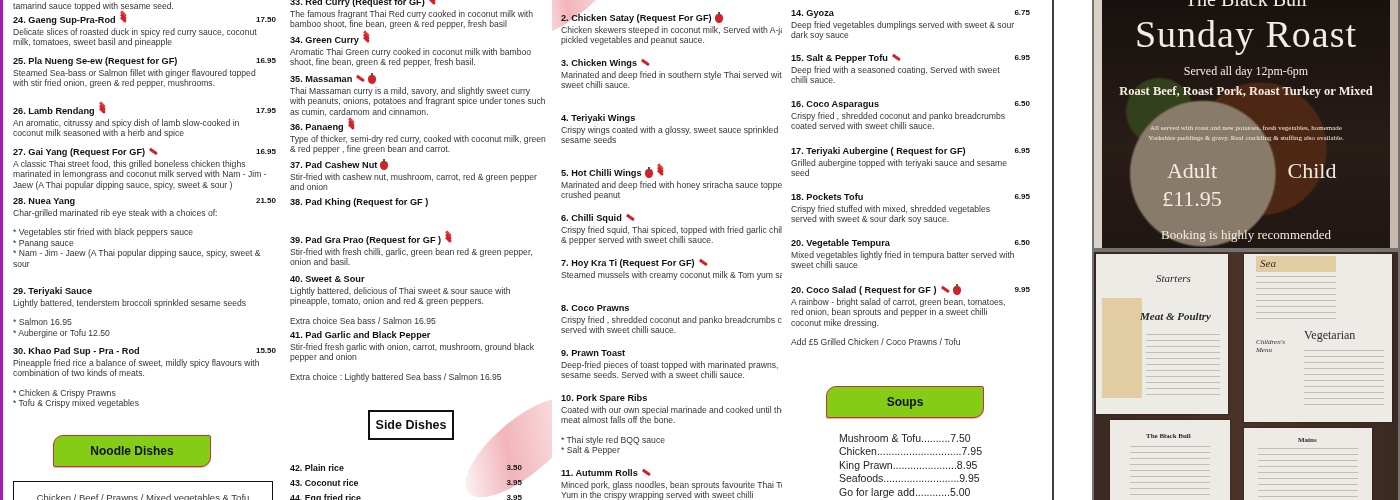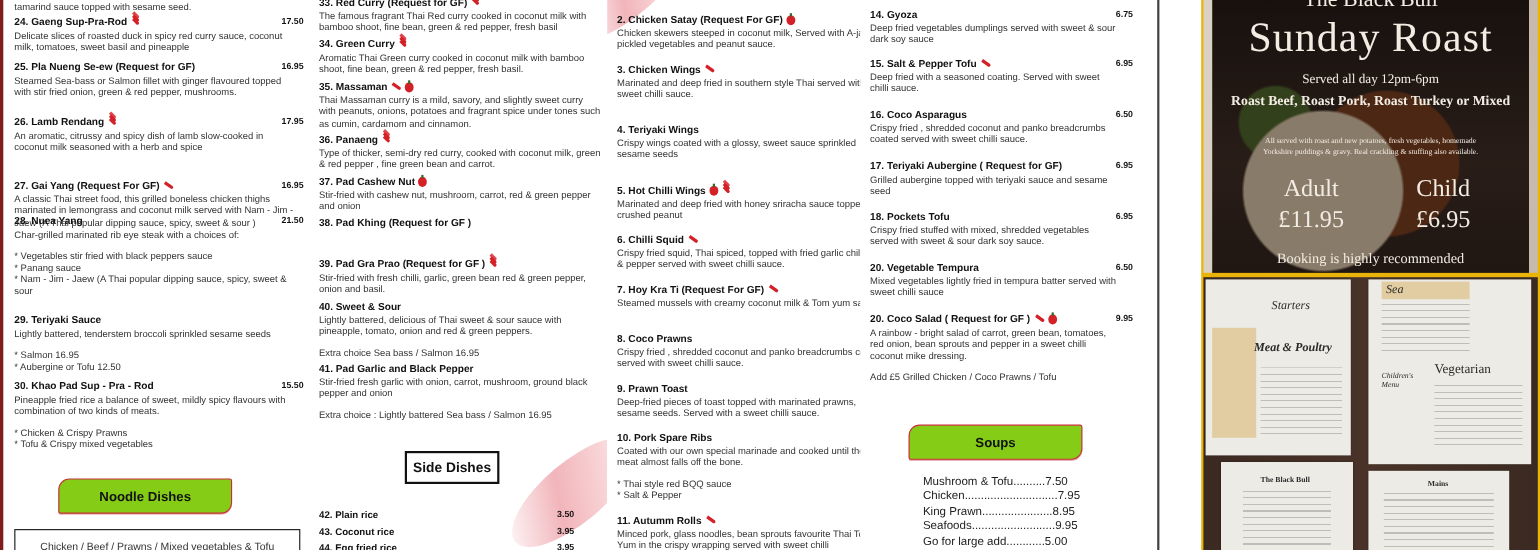--- a/index.html
+++ b/index.html
@@ -1,20 +1,20 @@
 <!DOCTYPE html>
 <html><head>
 <meta charset="utf-8">
 <style>
   * { box-sizing: border-box; margin: 0; padding: 0; }
   html, body { width: 1400px; height: 500px; overflow: hidden; background: #fff; }
   body { position: relative; font-family: "Liberation Sans", sans-serif; color: #222; }
 
   .page { position: absolute; top: 0; height: 500px; background: #fff; overflow: hidden; }
-  .page-a { left: 0; width: 282px; border-left: 3px solid #7f1d1d; }
+  .page-a { left: 0; width: 282px; border-left: 3px solid #a21caf; }
   .page-b { left: 282px; width: 270px; }
   .page-c { left: 552px; width: 268px; }
   .page-d { left: 782px; width: 272px; border-right: 2px solid #404040; }
 
   .item { position: absolute; left: 0; right: 0; }
   .item-title { font-size: 9.2px; font-weight: bold; color: #111; white-space: nowrap; display: flex; align-items: center; gap: 3px; }
   .item-price { position: absolute; top: 0; font-size: 8px; font-weight: bold; color: #111; }
   .item-desc { font-size: 8.6px; line-height: 10.4px; color: #333; margin-top: 2px; }
   .item-note { font-size: 8.6px; line-height: 10.4px; color: #333; margin-top: 9px; }
 
@@ -29,21 +29,21 @@
   .outline-box { position: absolute; border: 1.5px solid #111; background: #fff; font-size: 9.5px; text-align: center; padding-top: 10px; color: #333; }
 
   .brush { position: absolute; background: linear-gradient(120deg, rgba(230,120,130,0) 0%, rgba(230,120,130,.55) 40%, rgba(240,160,165,.45) 70%, rgba(240,160,165,0) 100%); transform: rotate(-40deg); border-radius: 50%; }
 
   .side-row { position: absolute; left: 8px; right: 30px; font-size: 8.8px; font-weight: bold; color: #111; }
   .side-row .p { position: absolute; right: 0; top: 0; font-size: 8px; }
 
   .soups { position: absolute; left: 57px; top: 432px; font-size: 10.5px; line-height: 13.4px; color: #222; }
 
   
-  .photo-strip { position: absolute; left: 1092px; top: 0; width: 308px; height: 500px; background: #eab308; }
+  .photo-strip { position: absolute; left: 1092px; top: 0; width: 308px; height: 500px; background: #737373; }
   .poster { position: absolute; left: 2px; top: 0; width: 304px; height: 248px;
     background: radial-gradient(circle at 35% 70%, #e9d6b6 0 28%, transparent 29%),
                 radial-gradient(circle at 20% 45%, #4d6b2a 0 12%, transparent 13%),
                 radial-gradient(circle at 55% 60%, #7b3d1d 0 30%, transparent 31%),
                 linear-gradient(180deg, #1b1512 0%, #3a2a22 60%, #2a1e19 100%);
     border-left: 8px solid #d9d0c6; border-right: 8px solid #c7b9ad; }
   .poster-overlay { position: absolute; inset: 0; background: rgba(20,14,12,.45); }
   .poster-text { position: absolute; left: 0; right: 0; text-align: center; color: #f3ece3; font-family: "Liberation Serif", "DejaVu Serif", serif; }
   .window-photo { position: absolute; left: 2px; top: 252px; width: 304px; height: 248px; background: linear-gradient(90deg, #3b2a22 0%, #4a3328 50%, #3b2a22 100%); }
   .sheet { position: absolute; background: #ecebe6; box-shadow: 0 0 2px rgba(0,0,0,.4); }
@@ -75,21 +75,21 @@
         <div class="item-desc" style="margin-right: 12px;">Steamed Sea-bass or Salmon fillet with ginger flavoured topped with stir fried onion, green &amp; red pepper, mushrooms.</div>
       </div>
       <div class="item" style="top: 106px; left: 10px; right: 0px;">
         <div class="item-title">
           <span>26. Lamb Rendang</span>
           <span class="chili chili-multi"></span>
         </div>
         <div class="item-price" style="right: 6px;">17.95</div>
         <div class="item-desc" style="margin-right: 12px;">An aromatic, citrussy and spicy dish of lamb slow-cooked in coconut milk seasoned with a herb and spice</div>
       </div>
-      <div class="item" style="top: 164px; left: 10px; right: 0px;">
+      <div class="item" style="top: 147px; left: 10px; right: 0px;">
         <div class="item-title">
           <span>27. Gai Yang (Request For GF)</span>
           <span class="chili"></span>
         </div>
         <div class="item-price" style="right: 6px;">16.95</div>
         <div class="item-desc" style="margin-right: 12px;">A classic Thai street food, this grilled boneless chicken thighs marinated in lemongrass and coconut milk served with Nam - Jim - Jaew (A Thai popular dipping sauce, spicy, sweet &amp; sour )</div>
       </div>
       <div class="item" style="top: 196px; left: 10px; right: 0px;">
         <div class="item-title">
           <span>28. Nuea Yang</span>
@@ -351,21 +351,20 @@
   <div class="poster">
     <div class="poster-overlay"></div>
     <div class="poster-text" style="top:-12px; font-size:20px;">The Black Bull</div>
     <div class="poster-text" style="top:12px; font-size:38px; letter-spacing:1px;">Sunday Roast</div>
     <div class="poster-text" style="top:64px; font-size:12px;">Served all day 12pm-6pm</div>
     <div class="poster-text" style="top:83px; font-size:12.5px; font-weight:bold; line-height:17px; padding:0 12px;">Roast Beef, Roast Pork, Roast Turkey or Mixed</div>
     <div class="poster-text" style="top:124px; font-size:7px; line-height:9.5px; padding:0 44px;">All served with roast and new potatoes, fresh vegetables, homemade Yorkshire puddings &amp; gravy. Real crackling &amp; stuffing also available.</div>
     <div class="poster-text" style="top:158px; left:150px; right:auto; width:120px; font-size:22px;">Child</div>
     <div class="poster-text" style="top:158px; left:30px; right:auto; width:120px; font-size:22px;">Adult</div>
     <div class="poster-text" style="top:186px; left:30px; right:auto; width:120px; font-size:22px;">£11.95</div>
-    <div class="poster-text" style="top:186px; left:150px; right:auto; width:120px; font-size:22px;">£6.95</div>
     <div class="poster-text" style="top:227px; font-size:13px;">Booking is highly recommended</div>
   </div>
 
   <div class="window-photo">
     <div class="sheet" style="left:2px; top:2px; width:132px; height:160px;">
       <div class="tan" style="left:6px; top:44px; width:40px; height:100px;"></div>
       <div class="sheet-title" style="left:60px; top:18px; font-size:11px;">Starters</div>
       <div class="sheet-title" style="left:44px; top:56px; font-size:11px; font-weight:bold;">Meat &amp; Poultry</div>
       <div class="lines" style="left:50px; top:80px; width:74px; height:62px;"></div>
     </div>

